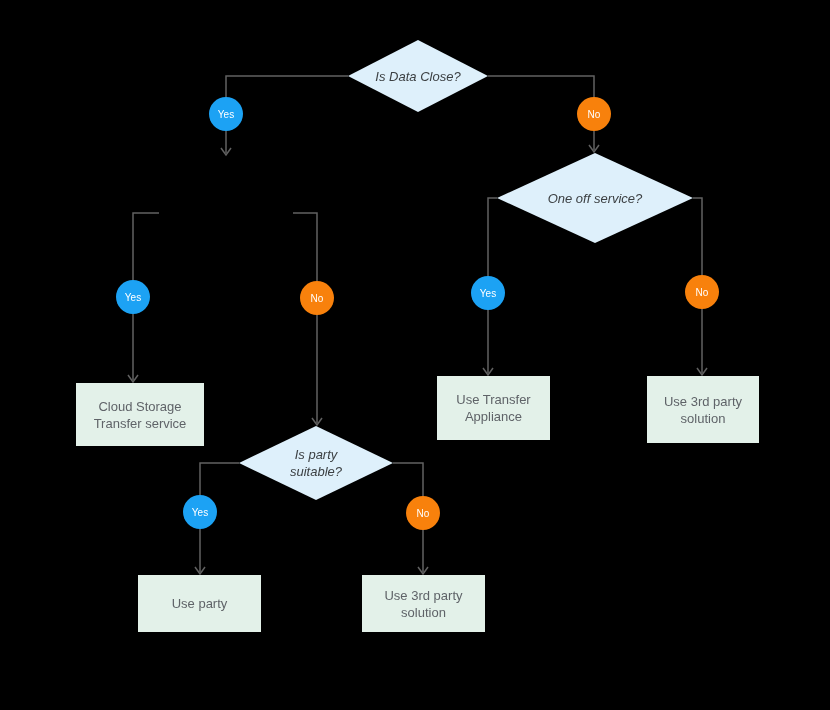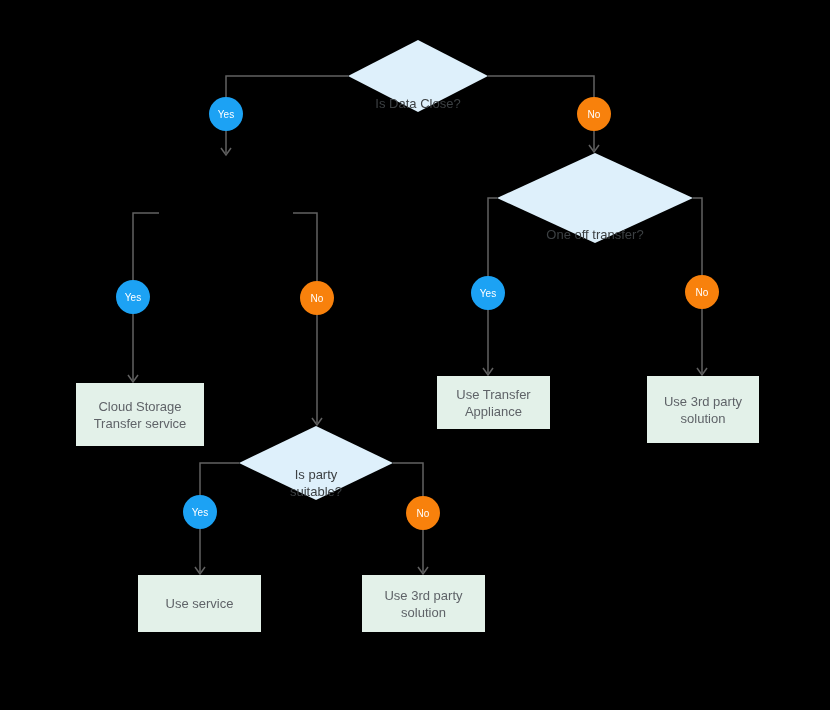--- a/index.html
+++ b/index.html
@@ -17,21 +17,21 @@
   html, body { background: var(--background); }
   body {
     width: 830px; height: 710px; overflow: hidden;
     font-family: "Liberation Sans", "DejaVu Sans", sans-serif;
   }
   .canvas { position: relative; width: 830px; height: 710px; background: var(--background); }
   .wires { position: absolute; left: 0; top: 0; z-index: 1; }
   .wires path { stroke: var(--connector); stroke-width: 1.5; fill: none; }
 
   
-  .diamond { position: absolute; z-index: 2; display: flex; align-items: flex-end; justify-content: center; }
+  .diamond { position: absolute; z-index: 2; display: flex; align-items: center; justify-content: center; font-style: italic; }
   .diamond-bg {
     position: absolute; left: 0; top: 0; width: 100%; height: 100%;
     background: var(--decision-fill);
     clip-path: polygon(50% 0%, 100% 50%, 50% 100%, 0% 50%);
   }
   .diamond .label {
     position: relative; text-align: center; white-space: pre-line;
     font-size: 13px; line-height: 17px; color: var(--decision-text);
   }
   .d1 { left: 348px; top: 40px;  width: 140px; height: 72px; }
@@ -59,21 +59,21 @@
   
   .box {
     position: absolute; z-index: 2; background: var(--outcome-fill);
     display: flex; align-items: center; justify-content: center;
   }
   .box .label {
     text-align: center; white-space: pre-line;
     font-size: 13px; line-height: 17px; color: var(--outcome-text);
   }
   .b1 { left: 76px;  top: 383px; width: 128px; height: 63px; }
-  .b2 { left: 437px; top: 376px; width: 113px; height: 53px; }
+  .b2 { left: 437px; top: 376px; width: 113px; height: 64px; }
   .b3 { left: 647px; top: 376px; width: 112px; height: 67px; }
   .b4 { left: 138px; top: 575px; width: 123px; height: 57px; }
   .b5 { left: 362px; top: 575px; width: 123px; height: 57px; }
 </style>
 </head>
 <body>
 
 <div class="canvas">
 
   <svg class="wires" width="830" height="710" viewBox="0 0 830 710">
@@ -102,21 +102,21 @@
     <path d="M393 463 H423 V572"></path>
     <path d="M418 567 L423 574 L428 567"></path>
   </svg>
 
   <div class="diamond d1">
     <div class="diamond-bg"></div>
     <div class="label">Is Data Close?</div>
   </div>
   <div class="diamond d4">
     <div class="diamond-bg"></div>
-    <div class="label">One off transfer?</div>
+    <div class="label">One off service?</div>
   </div>
   <div class="diamond d3">
     <div class="diamond-bg"></div>
     <div class="label">Is party
 suitable?</div>
   </div>
 
   <div class="badge yes c1">
     <span>Yes</span>
   </div>
@@ -148,20 +148,20 @@
   </div>
   <div class="box b2">
     <div class="label">Use Transfer
 Appliance</div>
   </div>
   <div class="box b3">
     <div class="label">Use 3rd party
 solution</div>
   </div>
   <div class="box b4">
-    <div class="label">Use service</div>
+    <div class="label">Use party</div>
   </div>
   <div class="box b5">
     <div class="label">Use 3rd party
 solution</div>
   </div>
 
 </div>
 
 </body></html>

